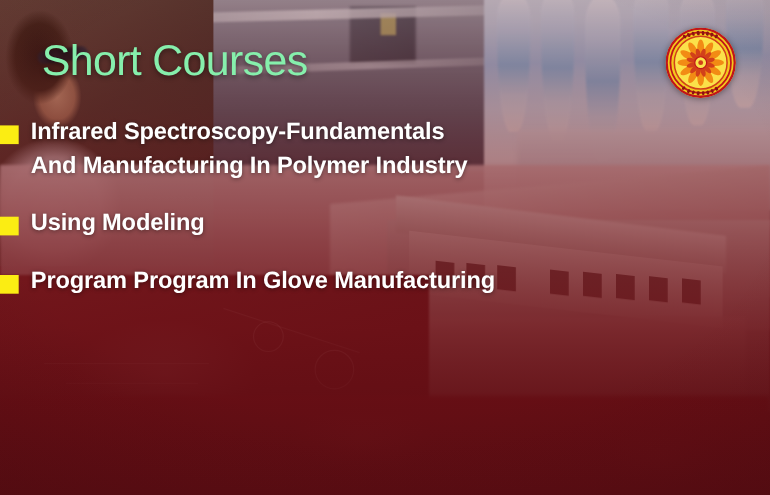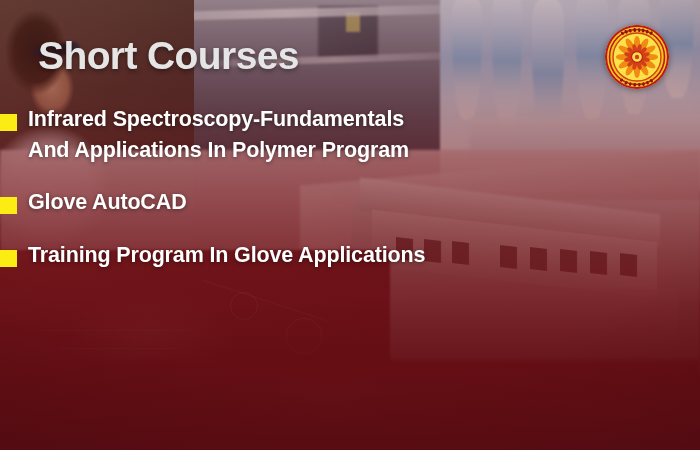--- a/index.html
+++ b/index.html
@@ -158,21 +158,21 @@
     position:absolute;inset:0;
     background:radial-gradient(ellipse 120% 110% at 50% 38%,
       rgba(0,0,0,0) 42%, rgba(40,5,9,.35) 100%);
   }
 
   
   .content{position:absolute;inset:0;}
 
   #page-title{
     position:absolute;left:38px;top:34px;
-    color:#e5e5e5;font-size:39px;font-weight:bold;letter-spacing:-.6px;
+    color:#86efac;font-size:39px;font-weight:normal;letter-spacing:-.6px;
     text-shadow:0 2px 5px rgba(0,0,0,.42);
     white-space:nowrap;
   }
 
   .course-list{position:absolute;left:0;top:104px;width:700px;}
   .course-item{position:relative;display:flex;align-items:flex-start;}
   .course-item + .course-item{margin-top:22px;}
 
   .bullet{
     flex:0 0 auto;width:17px;height:17px;background:#fbed13;
@@ -251,36 +251,36 @@
   <div class="content">
 
     <div id="page-title">Short Courses</div>
 
     <div class="course-list">
 
       <div class="course-item">
         <span class="bullet"></span>
         <span class="course-text">
           <span class="ln">Infrared Spectroscopy-Fundamentals</span>
-          <span class="ln">And Applications In Polymer Program</span>
+          <span class="ln">And Manufacturing In Polymer Industry</span>
         </span>
       </div>
 
       <div class="course-item">
         <span class="bullet"></span>
         <span class="course-text">
-          <span class="ln">Glove AutoCAD</span>
+          <span class="ln">Using Modeling</span>
         </span>
       </div>
 
 
       <div class="course-item">
         <span class="bullet"></span>
         <span class="course-text">
-          <span class="ln">Training Program In Glove Applications</span>
+          <span class="ln">Program Program In Glove Manufacturing</span>
         </span>
       </div>
 
     </div>
 
     <div id="institute-logo">
       <svg width="64" height="64" viewBox="0 0 64 64">
         <circle cx="32" cy="32" r="32" fill="#f3c81c"></circle>
         <circle cx="32" cy="32" r="31" fill="none" stroke="#c0151a" stroke-width="2.2"></circle>
         <circle cx="32" cy="32" r="27.5" fill="none" stroke="#c0151a" stroke-width="1.6"></circle>

